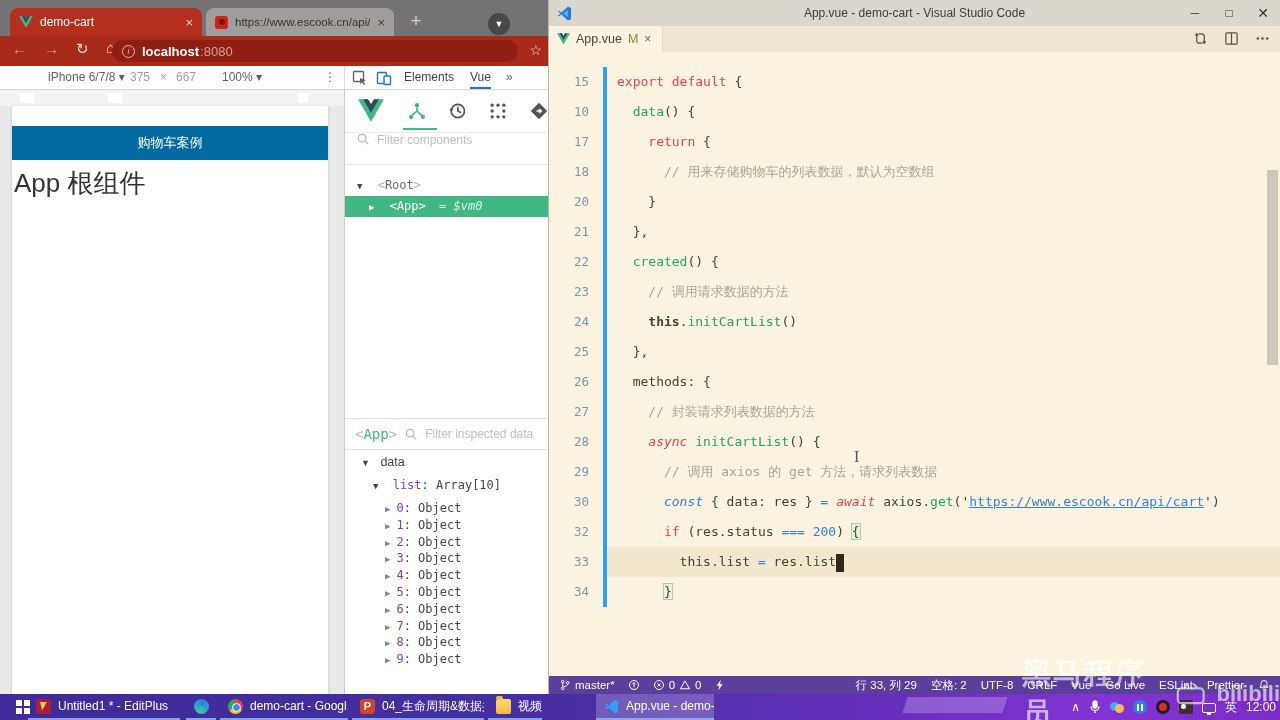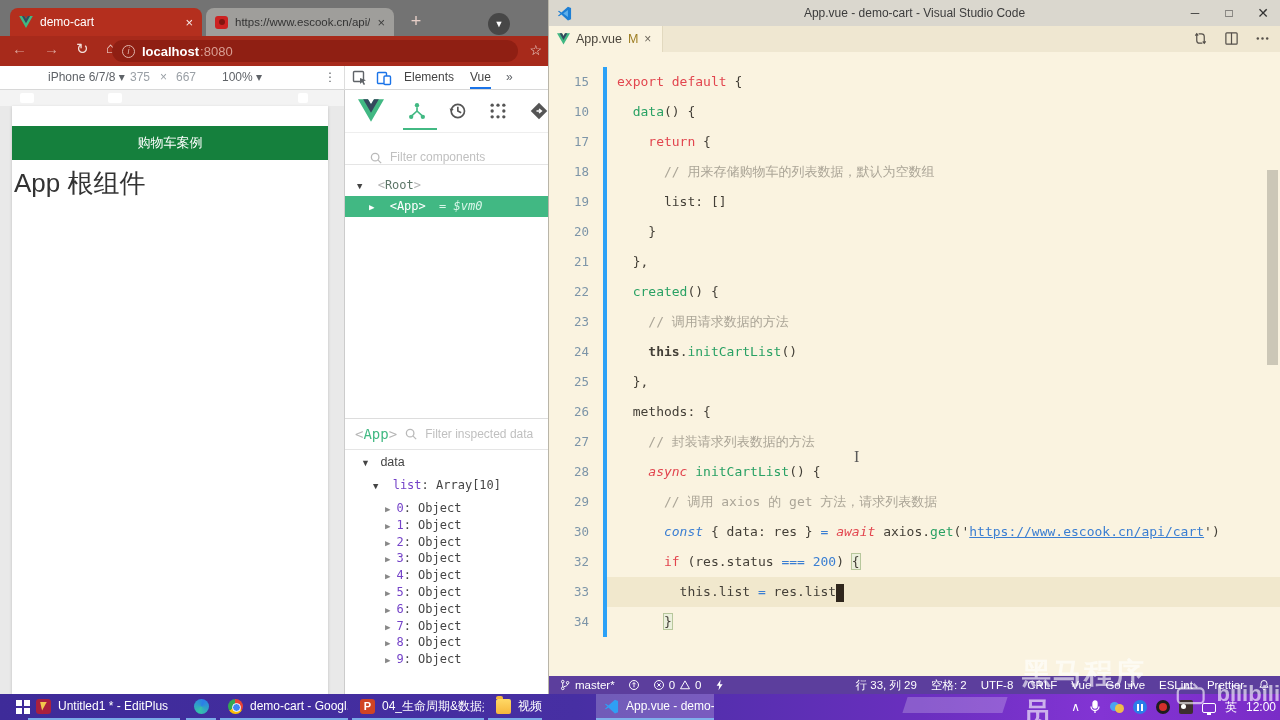--- a/index.html
+++ b/index.html
@@ -35,31 +35,31 @@
   .vdivider { position:absolute; left:344px; top:0; width:1px; height:24px; background:#ddd; }
   .dt-tab { position:absolute; top:4px; color:#444; }
   .dt-tab.active { border-bottom:2px solid #1a73e8; padding-bottom:3px; }
   .inspect-ic, .device-ic { position:absolute; top:4px; width:16px; height:16px; }
 
   
   .viewport { position:absolute; left:0; top:90px; width:344px; height:604px; background:#e9e9e9; }
   .mediabar { position:absolute; left:0; top:0; width:100%; height:16px; background:#f3f3f3; }
   .mediabar i { position:absolute; top:3px; height:10px; background:#fff; border-radius:2px; }
   .page { position:absolute; left:12px; top:16px; width:316px; height:588px; background:#fff; box-shadow:0 1px 3px rgba(0,0,0,.18); }
-  .page-navbar { position:absolute; left:0; top:20px; width:100%; height:34px; background:#15803d; color:#fff; font-size:13px; text-align:center; line-height:34px; }
+  .page-navbar { position:absolute; left:0; top:20px; width:100%; height:34px; background:#0369a1; color:#fff; font-size:13px; text-align:center; line-height:34px; }
   .page-title { position:absolute; left:2px; top:60px; font-size:26px; color:#333; }
 
   
   .vuepanel { position:absolute; left:344px; top:90px; width:204px; height:604px; background:#fff; border-left:1px solid #ccc; }
   .vp-toolbar { position:absolute; left:0; top:0; width:100%; height:43px; border-bottom:1px solid #eee; }
   .vp-logo { position:absolute; left:13px; top:9px; width:26px; height:23px; }
   .vp-ic { position:absolute; top:11px; width:20px; height:20px; color:#555; }
   .vp-ic.active { color:#42b983; }
   .vp-active-underline { position:absolute; left:58px; top:38px; width:34px; height:2px; background:#42b983; }
-  .vp-search { position:absolute; left:0; top:43px; width:100%; height:32px; border-bottom:1px solid #e5e5e5; display:flex; align-items:flex-end; gap:8px; padding:0 25px; }
+  .vp-search { position:absolute; left:0; top:43px; width:100%; height:32px; border-bottom:1px solid #e5e5e5; display:flex; align-items:flex-start; gap:8px; padding:0 12px; }
   .vp-search .ph { color:#c0c0c0; font-size:12px; }
   .mag { width:12px; height:12px; flex:none; }
   .vp-row { position:absolute; font-family:"DejaVu Sans Mono", monospace; font-size:12px; }
   .arrow-d { color:#444; font-size:9px; }
   .arrow-r { color:#888; font-size:9px; }
   .angle { color:#b5b5b5; }
   .cmp-name { color:#5d7668; }
   .vp-selected { position:absolute; left:0; top:106px; width:100%; height:21px; background:#41b883; color:#fff; font-family:"DejaVu Sans Mono", monospace; font-size:12px; line-height:21px; }
   .vp-selected .vm { color:#d9f6e9; font-style:italic; margin-left:6px; }
   .vp-split { position:absolute; left:0; top:328px; width:100%; border-top:1px solid #ddd; }
@@ -361,25 +361,20 @@
             <span class="ln">17</span>
             <span class="modbar"></span>
             <span class="code-text"><span class="tk-txt">    </span><span class="tk-red">return</span><span class="tk-txt"> {</span></span>
           </div>
           <div class="code-line">
             <span class="ln">18</span>
             <span class="modbar"></span>
             <span class="code-text"><span class="tk-txt">      </span><span class="tk-cm">// 用来存储购物车的列表数据，默认为空数组</span></span>
           </div>
           <div class="code-line">
-            <span class="ln">19</span>
-            <span class="modbar"></span>
-            <span class="code-text"><span class="tk-txt">      list: []</span></span>
-          </div>
-          <div class="code-line">
             <span class="ln">20</span>
             <span class="modbar"></span>
             <span class="code-text"><span class="tk-txt">    }</span></span>
           </div>
           <div class="code-line">
             <span class="ln">21</span>
             <span class="modbar"></span>
             <span class="code-text"><span class="tk-txt">  },</span></span>
           </div>
           <div class="code-line">

